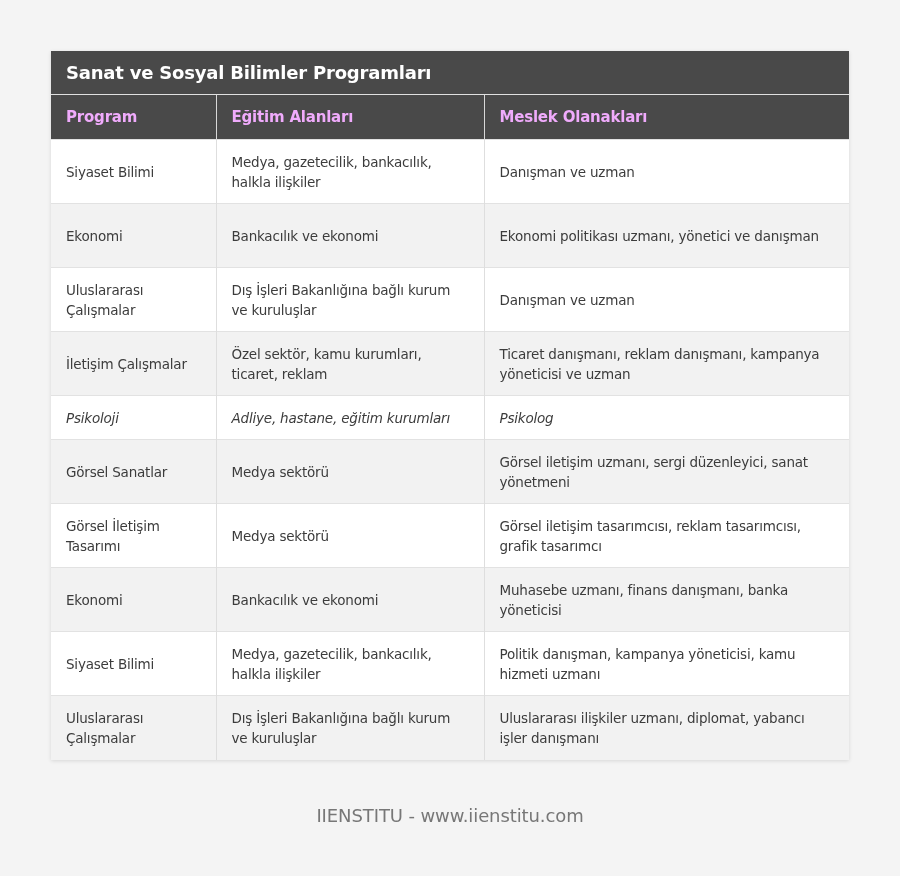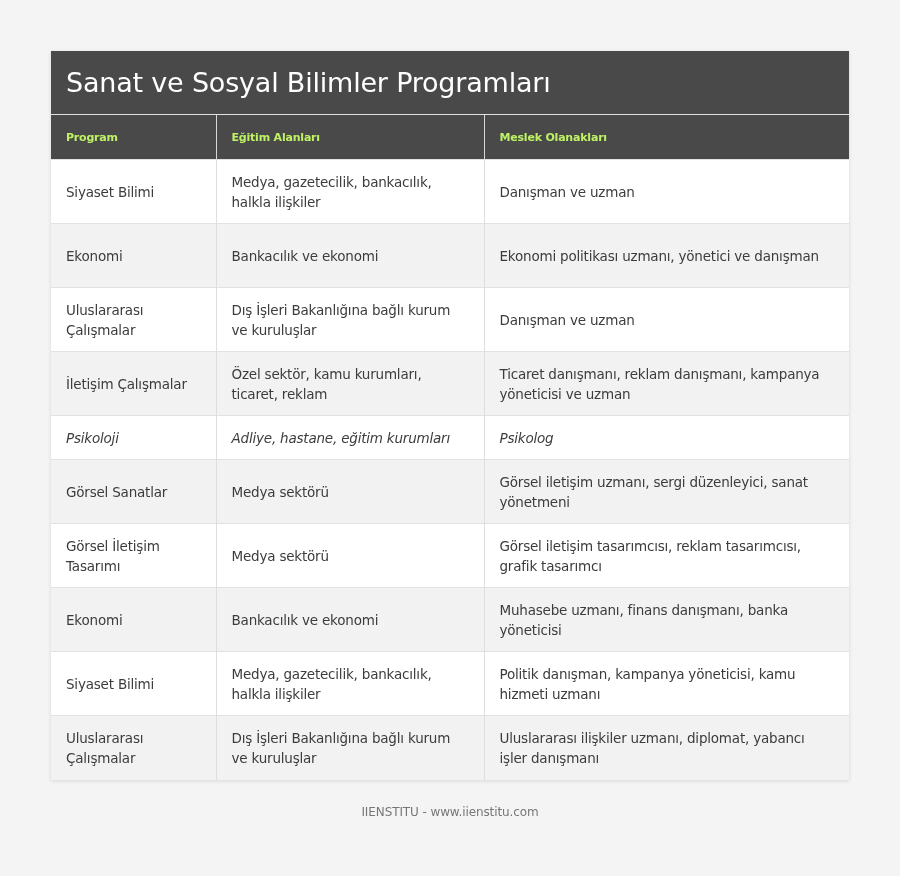--- a/index.html
+++ b/index.html
@@ -14,42 +14,42 @@
       position: absolute;
       left: 51px;
       top: 51px;
       width: 798px;
       box-shadow: 0 1px 4px rgba(0,0,0,0.12);
       background: #fff;
     }
     .title-bar {
       background: #494949;
       color: #fff;
-      height: 64px;
+      height: 44px;
       box-sizing: border-box;
       padding: 0 15px;
       display: flex;
       align-items: center;
-      font-size: 27px;
-      font-weight: normal;
+      font-size: 18px;
+      font-weight: bold;
       border-bottom: 1px solid #e0e0e0;
       letter-spacing: -0.2px;
     }
     table {
       border-collapse: collapse;
       width: 798px;
       table-layout: fixed;
     }
     col.c1 { width: 165px; }
     col.c2 { width: 268px; }
     col.c3 { width: 365px; }
     thead th {
       background: #494949;
-      color: #bef264;
-      font-size: 11px;
+      color: #f0abfc;
+      font-size: 15px;
       font-weight: bold;
       text-align: left;
       padding: 0 15px;
       height: 44px;
       border-right: 1px solid #d8d8d8;
       letter-spacing: -0.2px;
     }
     thead th:last-child { border-right: none; }
     tbody td {
       font-size: 13.5px;
@@ -65,21 +65,21 @@
     tbody tr { height: 64px; }
     tbody tr.short { height: 44px; font-style: italic; }
     tbody tr:nth-child(even) td { background: #f2f2f2; }
     tbody tr:nth-child(odd) td { background: #ffffff; }
     .footer {
       position: absolute;
       left: 0;
       top: 805px;
       width: 900px;
       text-align: center;
-      font-size: 12px;
+      font-size: 18px;
       color: #777;
       letter-spacing: -0.1px;
     }
   </style>
 </head>
 <body>
 
 <div class="wrap">
   <div class="title-bar">Sanat ve Sosyal Bilimler Programları</div>
   <table>

